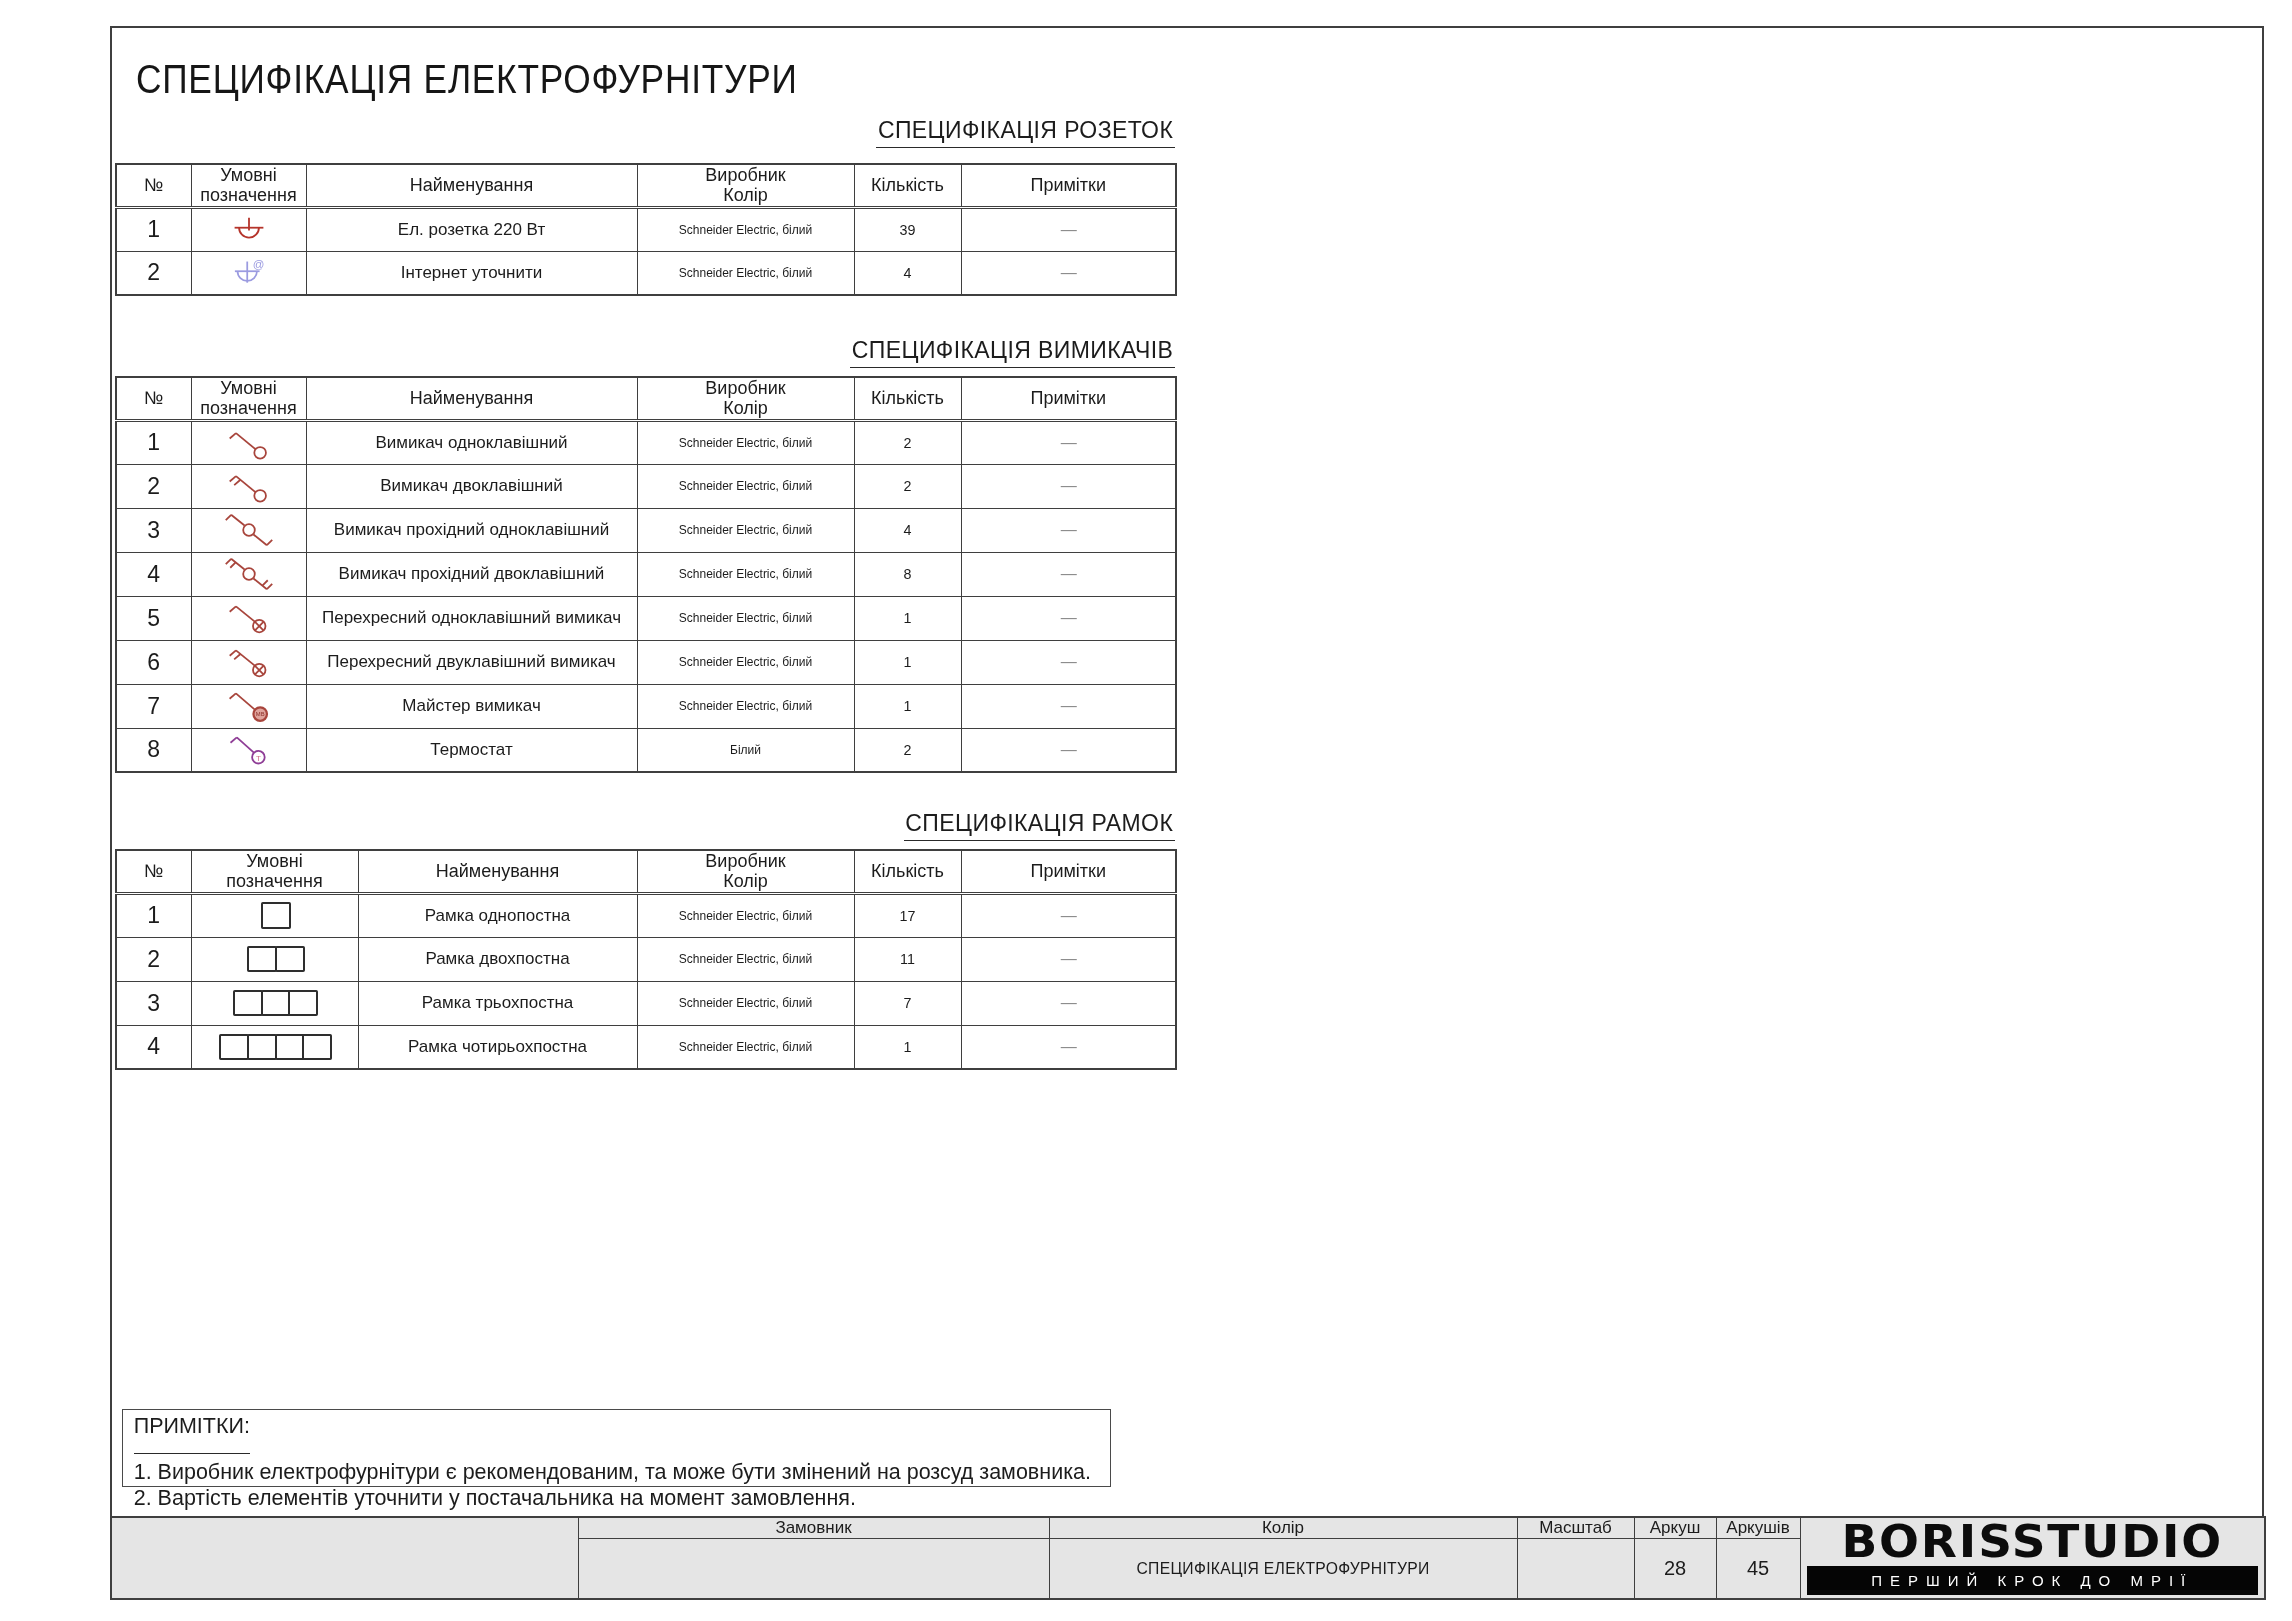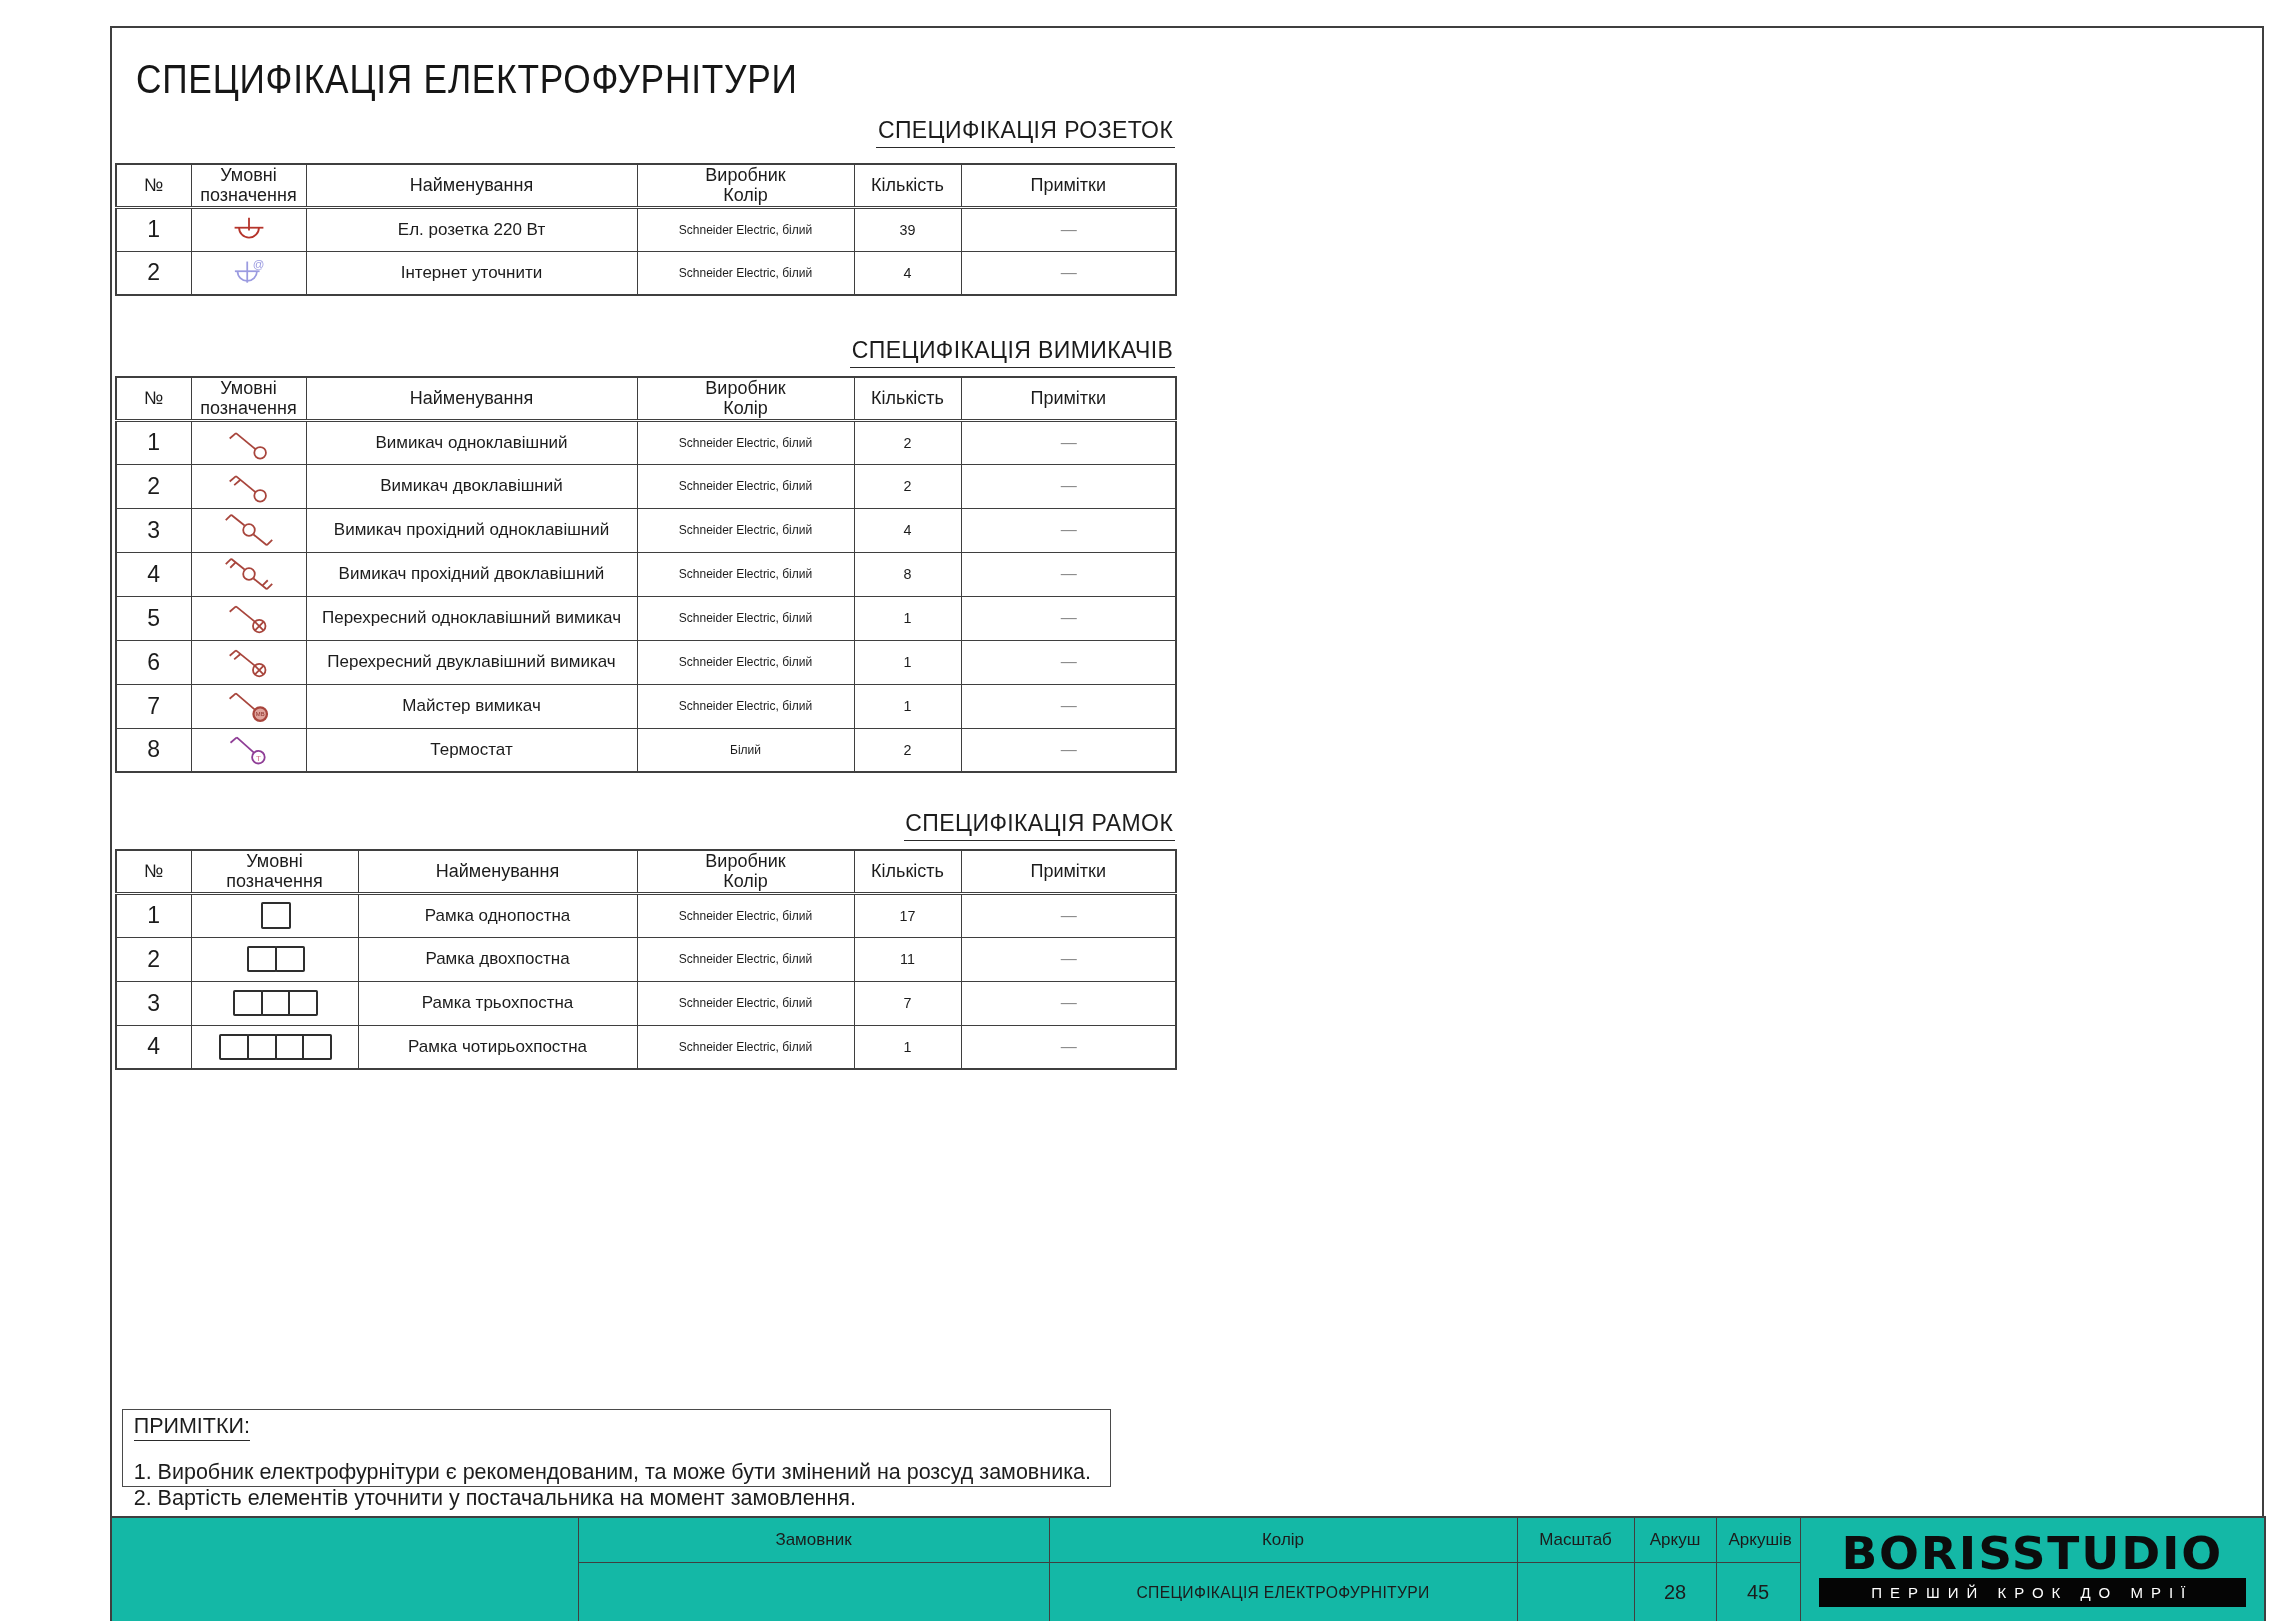--- a/index.html
+++ b/index.html
@@ -31,26 +31,26 @@
   td.c-qty{font-size:14.3px;}
   td.c-note{color:#8a8a8a;font-size:16px;letter-spacing:-0.9px;}
   td.c-sym svg{display:block;margin:0 auto;}
   td.c-sym{font-size:0;}
   .frames-wrap{text-align:left;padding-left:12.5px;font-size:0;line-height:0;}
   .fr{display:inline-block;width:26px;height:22.4px;border:2.2px solid #2e2e2e;margin-right:-2.2px;
     background:#fff;border-radius:1.8px;vertical-align:middle;}
 
   .notes-box{position:absolute;left:122px;top:1409px;width:989px;height:78px;box-sizing:border-box;
     border:1.8px solid #4a4a4a;padding:3.6px 10.7px;font-size:21.5px;line-height:1.2;}
-  .notes-heading{display:inline-block;border-bottom:1.8px solid #2a2a2a;padding-bottom:1px;margin-bottom:19px;}
+  .notes-heading{display:inline-block;border-bottom:1.8px solid #2a2a2a;padding-bottom:14px;margin-bottom:6px;}
   .notes-line{white-space:nowrap;}
 
   table.tb{position:absolute;left:110px;top:1516px;width:2156px;height:77px;border-collapse:collapse;
     table-layout:fixed;border:2.2px solid #3f3f3f;}
-  table.tb td{border:1.8px solid #3f3f3f;padding:12px;text-align:center;vertical-align:middle;background:#14b8a6;}
+  table.tb td{border:1.8px solid #3f3f3f;padding:0;text-align:center;vertical-align:middle;background:#e5e5e5;}
   tr.tb-head{height:21.5px;}
   tr.tb-head td{font-size:17px;}
   td.tb-stage{font-size:15.7px;letter-spacing:0.3px;}
   td.tb-n{font-size:20px;}
   td.tb-logo{vertical-align:middle;}
   .logo-word{font-family:"DejaVu Sans",sans-serif;font-weight:bold;font-size:47px;line-height:1.0;
     letter-spacing:1.8px;color:#0c0c0c;text-align:center;transform:scaleY(0.95);white-space:nowrap;}
   .logo-bar{margin:0.9px 6.3px 3.6px;background:#050505;color:#fff;text-align:center;
     font-size:15px;letter-spacing:8px;padding:6.3px 0 5.4px;white-space:nowrap;}
 </style>

